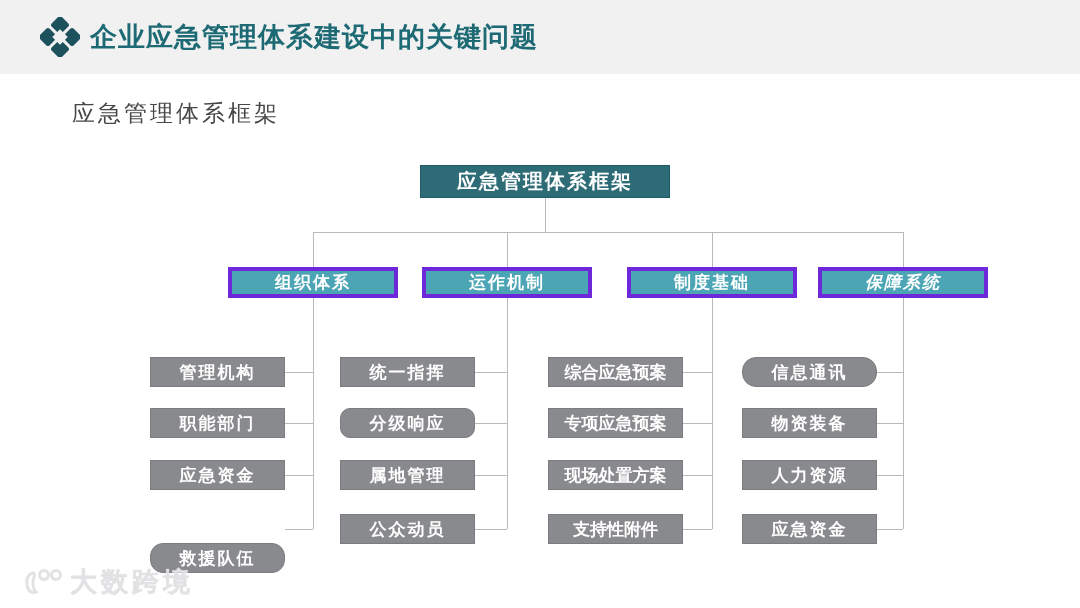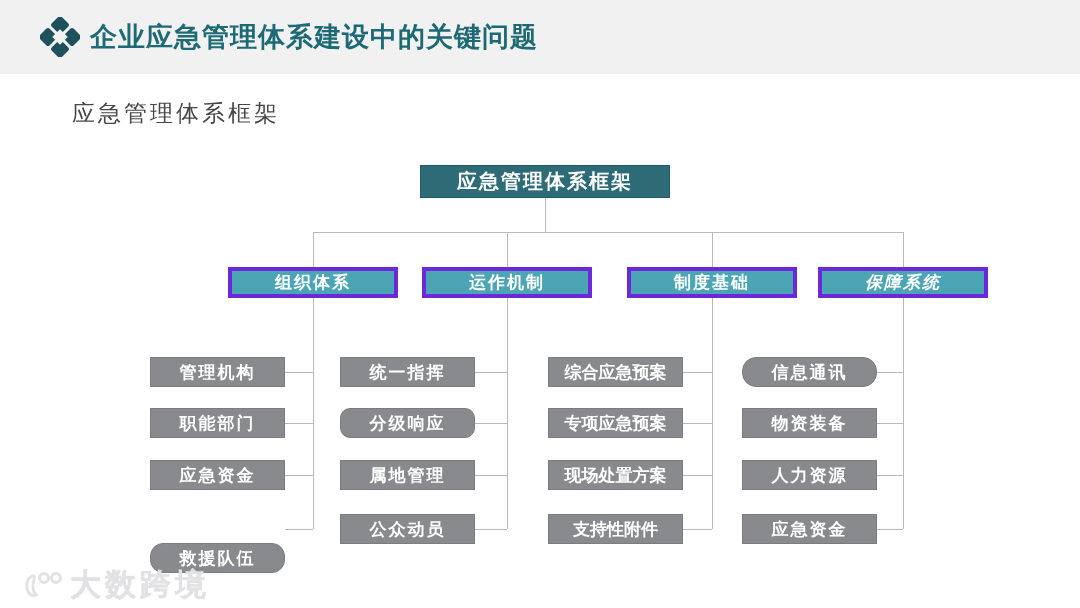--- a/index.html
+++ b/index.html
@@ -57,21 +57,21 @@
   
   .line { position: absolute; background: #b9b9b9; }
   
   .watermark {
     position: absolute; left: 22px; top: 564px;
     display: flex; align-items: center;
     color: #e2e2e4;
   }
   .watermark-logo { width: 44px; height: 34px; }
   .watermark-text {
-    font-size: 31px; font-weight: bold; letter-spacing: 4px;
+    font-size: 27px; font-weight: bold; letter-spacing: 4px;
     color: #e2e2e4; margin-left: 4px;
     text-shadow: 0 0 1px #d9d9db;
   }
 </style>
 </head>
 <body>
 
 <div class="slide">
 
   <div class="header-band">

